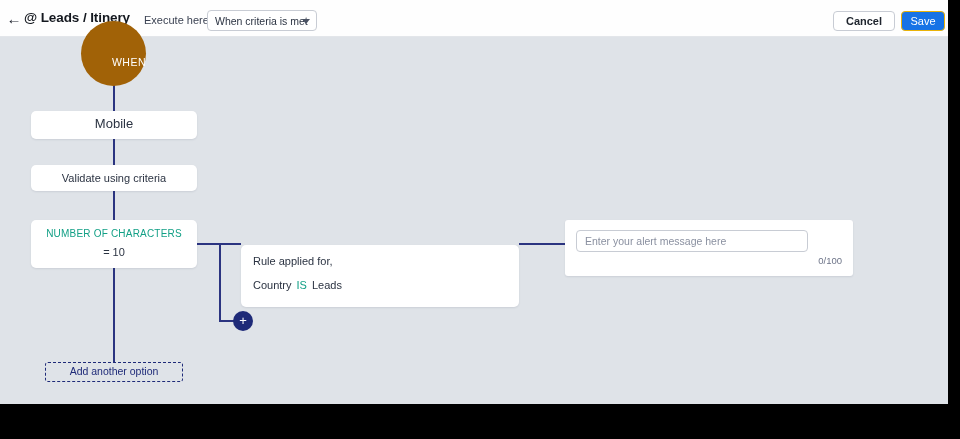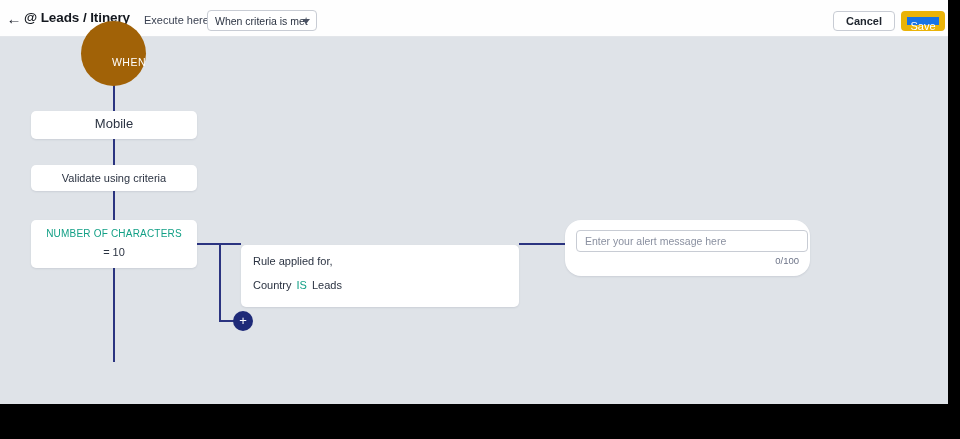--- a/index.html
+++ b/index.html
@@ -106,21 +106,21 @@
     width: 62px;
     background: #fff;
     border: 1px solid #c8ccd4;
     color: #20262f;
     font-weight: bold;
   }
   .btn-save {
     left: 901px;
     width: 44px;
     background: #1773e6;
-    border: 6px solid #eab308;
+    border: 1px solid #eab308;
     color: #fff;
   }
 
   
   .canvas {
     position: absolute;
     left: 0; top: 37px;
     width: 948px;
     height: 367px;
   }
@@ -202,23 +202,23 @@
     margin-top: 12px;
   }
   .rule-op {
     color: #13a086;
     margin: 0 5px;
   }
 
   .alert-card {
     position: absolute;
     left: 565px; top: 183px;
-    width: 245px; height: 56px;
-    background: #fff;
-    border-radius: 16px;
+    width: 288px; height: 56px;
+    background: #fff;
+    border-radius: 3px;
     box-shadow: 0 1px 2px rgba(30,40,70,0.10);
     box-sizing: border-box;
   }
   .alert-input {
     position: absolute;
     left: 11px; top: 10px;
     width: 232px; height: 22px;
     border: 1px solid #c8ccd4;
     border-radius: 4px;
     box-sizing: border-box;
@@ -342,18 +342,19 @@
       </div>
     </div>
 
     <div class="alert-card">
       <input class="alert-input" type="text" placeholder="Enter your alert message here" style="">
       <div class="alert-counter">0/100</div>
     </div>
 
     <div class="plus-btn">+</div>
 
+    <div class="add-option">Add another option</div>
 
   </div>
 </div>
 
 <div class="bottom-bar"></div>
 <div class="right-bar"></div>
 
 </body></html>

